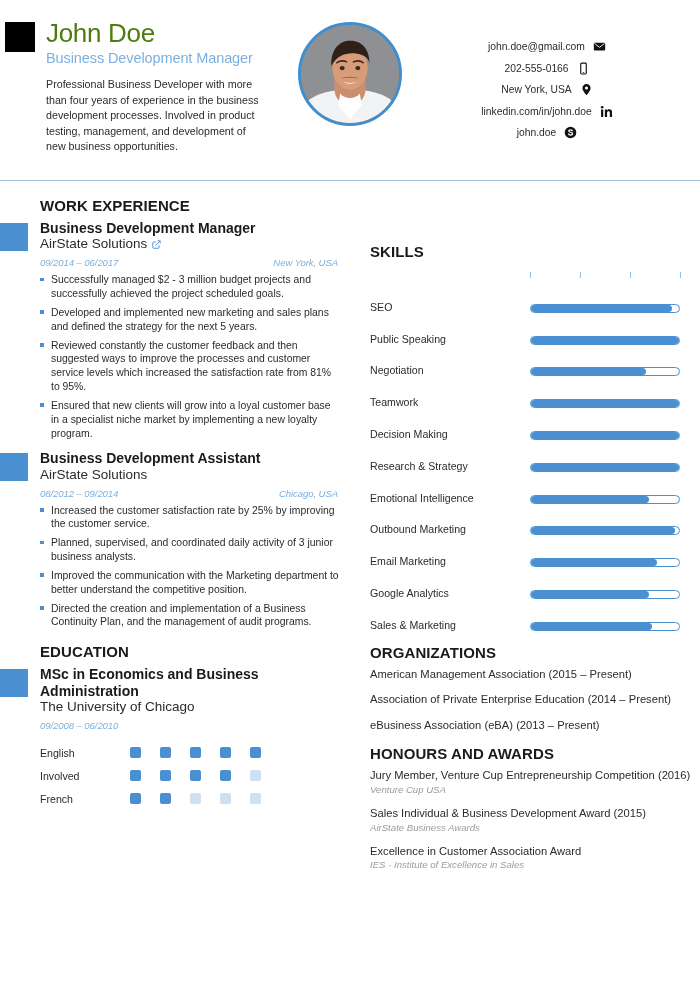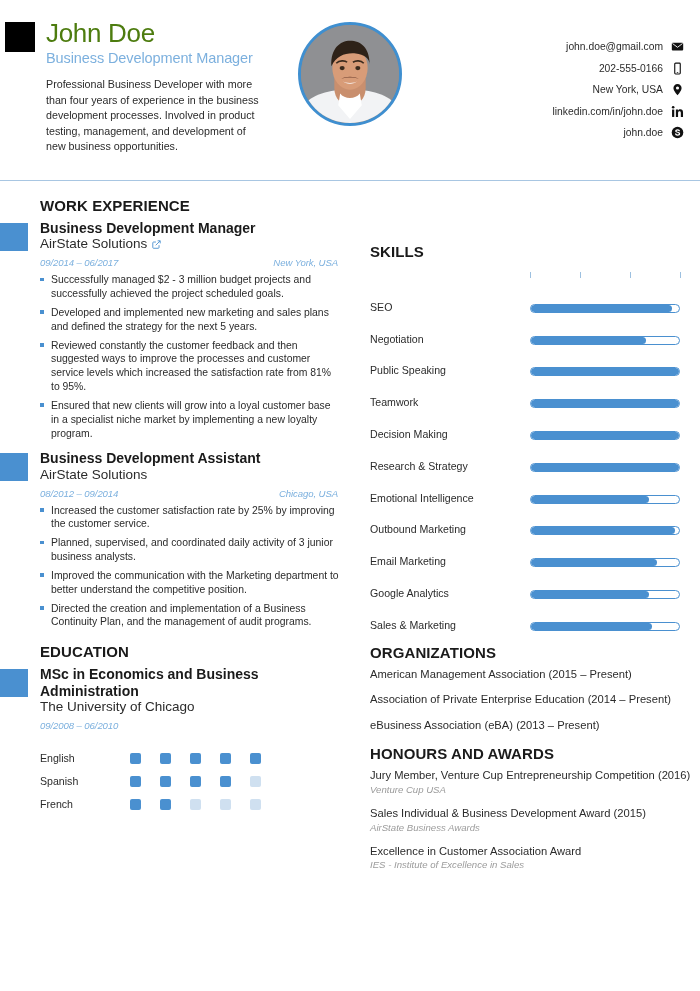--- a/index.html
+++ b/index.html
@@ -35,21 +35,21 @@
 
   .photo-wrap { flex: 0 0 120px; display:flex; align-items:flex-start; justify-content:center; padding-top: 2px; }
   .photo {
     width: 104px; height: 104px; border-radius: 50%;
     border: 3px solid #3f8fd0; overflow: hidden; position: relative;
     background: #8d8d8d;
   }
   .photo svg { display:block; width: 100%; height: 100%; }
 
   .contacts {
-    flex: 1; display: flex; flex-direction: column; align-items: flex-end;
+    flex: 1; display: flex; flex-direction: column; align-items: center;
     gap: 8.5px; padding-top: 20px; padding-right: 2px;
   }
   .contact-row { display: flex; align-items: center; gap: 8px; }
   .contact-text { font-size: 10.3px; color: #2b2b2b; white-space: nowrap; }
   .contact-icon { width: 13px; height: 13px; display:flex; align-items:center; justify-content:center; color:#111; }
   .contact-icon svg { display:block; }
 
   .divider {
     position: absolute; left: 0; top: 180px; width: 700px; height: 1px;
     background: #a8c6e2;
@@ -109,21 +109,21 @@
 
   
   .block { margin-top: 13px; }
   .block .section-title { margin-bottom: 6px; }
   .item { margin-bottom: 11px; }
   .item-main { font-size: 11.2px; line-height: 1.3; color: #2b2b2b; }
   .item-sub { font-size: 9.6px; font-style: italic; color: #9b9b9b; margin-top: 1px; }
 
   
   .languages { margin-top: 16px; }
-  .lang-row { display:flex; align-items:center; height: 23px; margin-left: 40px; }
+  .lang-row { display:flex; align-items:flex-start; height: 23px; margin-left: 40px; }
   .lang-name { width: 90px; font-size: 10.6px; color:#2b2b2b; }
   .lang-dots { display:flex; gap: 19px; }
   .dot { width: 11px; height: 11px; border-radius: 2px; background: #cfe0f0; }
   .dot.on { background: #4a90d0; }
 </style>
 </head>
 <body>
 
 <div class="page">
 
@@ -283,21 +283,21 @@
             <span class="lang-name">English</span>
             <span class="lang-dots">
               <i class="dot on"></i>
               <i class="dot on"></i>
               <i class="dot on"></i>
               <i class="dot on"></i>
               <i class="dot on"></i>
             </span>
           </div>
           <div class="lang-row">
-            <span class="lang-name">Spanish</span>
+            <span class="lang-name">Involved</span>
             <span class="lang-dots">
               <i class="dot on"></i>
               <i class="dot on"></i>
               <i class="dot on"></i>
               <i class="dot on"></i>
               <i class="dot"></i>
             </span>
           </div>
           <div class="lang-row">
             <span class="lang-name">French</span>
@@ -327,29 +327,29 @@
             <i style="left:100%"></i>
           </div>
 
           <div class="skill-row">
             <span class="skill-name">SEO</span>
             <span class="bar">
                 <span style="width:95%"></span>
               </span>
           </div>
           <div class="skill-row">
+            <span class="skill-name">Public Speaking</span>
+            <span class="bar">
+                <span style="width:100%"></span>
+              </span>
+          </div>
+          <div class="skill-row">
             <span class="skill-name">Negotiation</span>
             <span class="bar">
                 <span style="width:78%"></span>
-              </span>
-          </div>
-          <div class="skill-row">
-            <span class="skill-name">Public Speaking</span>
-            <span class="bar">
-                <span style="width:100%"></span>
               </span>
           </div>
           <div class="skill-row">
             <span class="skill-name">Teamwork</span>
             <span class="bar">
                 <span style="width:100%"></span>
               </span>
           </div>
           <div class="skill-row">
             <span class="skill-name">Decision Making</span>

